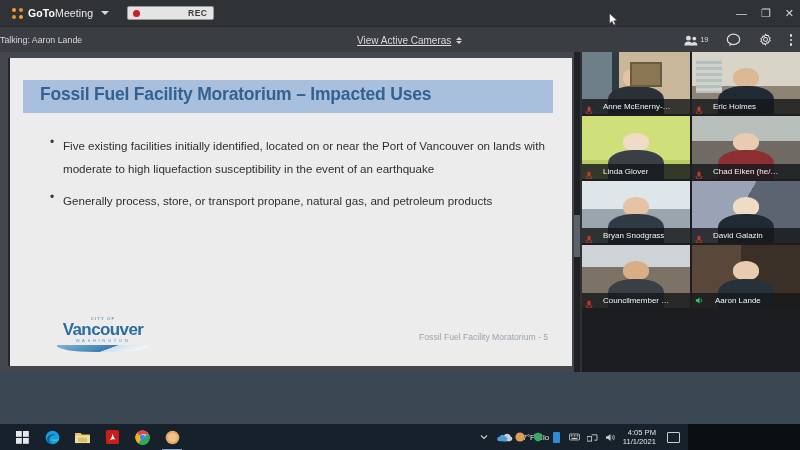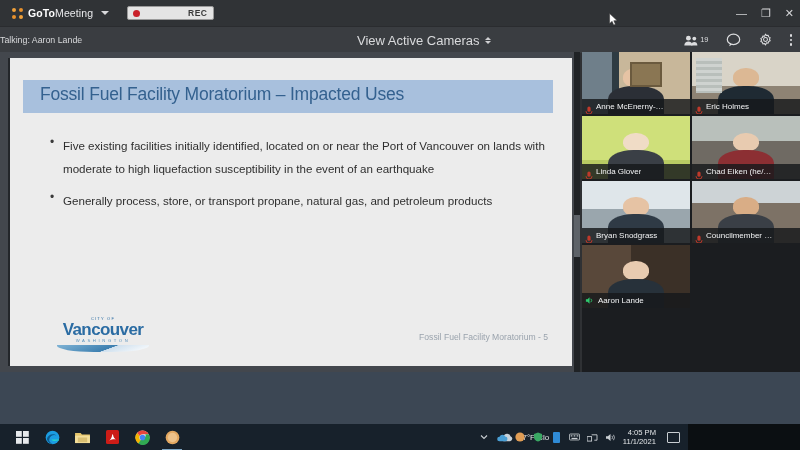--- a/index.html
+++ b/index.html
@@ -26,41 +26,41 @@
   .rec-dot{width:7px;height:7px;border-radius:50%;background:#c9212a;}
   .rec-text{font-size:8.5px;color:#3a3a3a;font-weight:bold;letter-spacing:.4px;padding-left:44px;}
   .win-ctrls{position:absolute;right:6px;top:0;height:26px;display:flex;align-items:center;gap:14px;}
   .win-ctrls span{font-size:11px;color:#d5d6d8;line-height:1;cursor:default;}
 
   
   .subbar{position:absolute;left:0;top:26px;width:800px;height:26px;background:#3a3d41;
           border-top:1px solid #2a2c2f;display:flex;align-items:center;}
   .talking{font-size:8.8px;color:#d9dadc;}
   .cameras{position:absolute;left:357px;display:flex;align-items:center;gap:5px;}
-  .cameras .lbl{font-size:13px;color:#d9dadc;}
+  .cameras .lbl{font-size:10px;color:#d9dadc;text-decoration:underline;}
   .updown{display:flex;flex-direction:column;gap:1px;align-items:center;}
   .updown b{display:block;width:0;height:0;border-left:3px solid transparent;border-right:3px solid transparent;}
   .updown b.u{border-bottom:3px solid #cfd0d2;}
   .updown b.d{border-top:3px solid #cfd0d2;}
   .subbar-right{position:absolute;right:8px;display:flex;align-items:center;gap:17px;}
   .people{display:flex;align-items:flex-start;gap:2px;}
   .people svg{display:block;}
   .pcount{font-size:7.5px;color:#dcdddf;}
   .icobtn{display:flex;align-items:center;justify-content:center;}
   .kebab{display:flex;flex-direction:column;gap:2px;align-items:center;}
   .kebab i{width:2.5px;height:2.5px;border-radius:50%;background:#dcdddf;display:block;}
 
   
   .stage{position:absolute;left:0;top:52px;width:578px;height:320px;background:#43474d;}
   .stage-inner{position:absolute;left:8px;top:6px;width:562px;height:308px;background:#ebebeb;
                border-left:2px solid #23262a;}
   .slide{position:absolute;left:0;top:0;width:562px;height:308px;background:#ececec;}
   .title-band{position:absolute;left:13px;top:22px;width:530px;height:33px;background:#a8c0dd;}
   .slide-title{position:absolute;left:30px;top:26px;width:510px;font-size:17.5px;color:#34618f;
-               font-weight:normal;letter-spacing:-.2px;}
+               font-weight:bold;letter-spacing:-.2px;}
   .bullets{position:absolute;left:40px;top:76px;width:505px;}
   .bullet{display:flex;margin-bottom:9px;}
   .bullet .dot{width:13px;flex:0 0 13px;color:#3a3a3a;font-size:12px;line-height:17px;}
   .bullet .txt{font-size:11.6px;color:#2f2f2f;line-height:23px;}
   .vanlogo{position:absolute;left:47px;bottom:14px;width:92px;}
   .vl-city{font-size:4px;color:#2b6ca3;letter-spacing:1.2px;text-align:center;line-height:5px;}
   .vl-main{font-size:17px;font-weight:bold;color:#2b6ca3;letter-spacing:-.6px;line-height:17px;
            text-align:center;}
   .vl-state{font-size:4.2px;color:#5b93bd;letter-spacing:2.6px;text-align:center;line-height:6px;}
   .vl-wave{height:7px;margin-top:1px;
@@ -71,21 +71,21 @@
   
   .scrolltrack{position:absolute;left:574px;top:52px;width:6px;height:320px;background:#1f2225;}
   .scrollthumb{position:absolute;left:574px;top:215px;width:6px;height:42px;background:#5d6268;}
 
   
   .grid{position:absolute;left:582px;top:52px;width:218px;height:320px;background:#1b1d20;
         display:grid;grid-template-columns:1fr 1fr;grid-template-rows:repeat(5,1fr);gap:2px;}
   .tile{position:relative;overflow:hidden;background:#555;}
   .tile .scene{position:absolute;inset:0;}
   .namebar{position:absolute;left:0;bottom:0;width:100%;height:15px;background:rgba(22,24,27,.82);
-           display:flex;align-items:center;gap:3px;padding-left:3px;box-sizing:border-box;}
+           display:flex;align-items:center;gap:10px;padding-left:3px;box-sizing:border-box;}
   .name{font-size:8px;color:#f2f3f4;white-space:nowrap;overflow:hidden;text-overflow:clip;}
   .mic{width:8px;height:9px;flex:0 0 8px;position:relative;}
   .mic.muted svg{fill:#c0392b;}
   .spk{flex:0 0 10px;display:flex;align-items:center;}
 
   
   .s1{background:linear-gradient(90deg,#6f7f8a 0 28%,#2e3b42 28% 34%,#c8b79a 34% 100%);}
   .s1:after{content:"";position:absolute;left:44%;top:16%;width:26%;height:34%;background:#8a7653;
             border:2px solid #6b5a3e;}
   .s2{background:linear-gradient(180deg,#d9d4c8 0 55%,#8e8374 55% 100%);}
@@ -287,20 +287,34 @@
           <div class="namebar">
             <span class="mic muted"><svg width="8" height="10" viewBox="0 0 8 10">
                 <rect x="2.4" y="0.4" width="3.2" height="5.4" rx="1.6" fill="#c0392b"></rect>
                 <path d="M1 5.2a3 3 0 0 0 6 0" fill="none" stroke="#c0392b" stroke-width="1"></path>
                 <rect x="3.6" y="7.6" width="0.9" height="2" fill="#c0392b"></rect>
               </svg></span>
             <span class="name">Bryan Snodgrass</span>
           </div>
         </div>
         <div class="tile">
+          <div class="scene s8">
+            <div class="head" style="left: 38%; top: 26%; width: 24%; height: 30%; background: rgb(240, 220, 198);"></div>
+            <div class="body" style="left: 24%; top: 54%; width: 52%; height: 46%; background: rgb(31, 42, 51);"></div>
+          </div>
+          <div class="namebar">
+            <span class="mic muted"><svg width="8" height="10" viewBox="0 0 8 10">
+                <rect x="2.4" y="0.4" width="3.2" height="5.4" rx="1.6" fill="#c0392b"></rect>
+                <path d="M1 5.2a3 3 0 0 0 6 0" fill="none" stroke="#c0392b" stroke-width="1"></path>
+                <rect x="3.6" y="7.6" width="0.9" height="2" fill="#c0392b"></rect>
+              </svg></span>
+            <span class="name">David Galazin</span>
+          </div>
+        </div>
+        <div class="tile">
           <div class="scene s9">
             <div class="head" style="left: 38%; top: 26%; width: 24%; height: 30%; background: rgb(217, 173, 134);"></div>
             <div class="body" style="left: 24%; top: 54%; width: 52%; height: 46%; background: rgb(58, 63, 70);"></div>
           </div>
           <div class="namebar">
             <span class="mic muted"><svg width="8" height="10" viewBox="0 0 8 10">
                 <rect x="2.4" y="0.4" width="3.2" height="5.4" rx="1.6" fill="#c0392b"></rect>
                 <path d="M1 5.2a3 3 0 0 0 6 0" fill="none" stroke="#c0392b" stroke-width="1"></path>
                 <rect x="3.6" y="7.6" width="0.9" height="2" fill="#c0392b"></rect>
               </svg></span>

